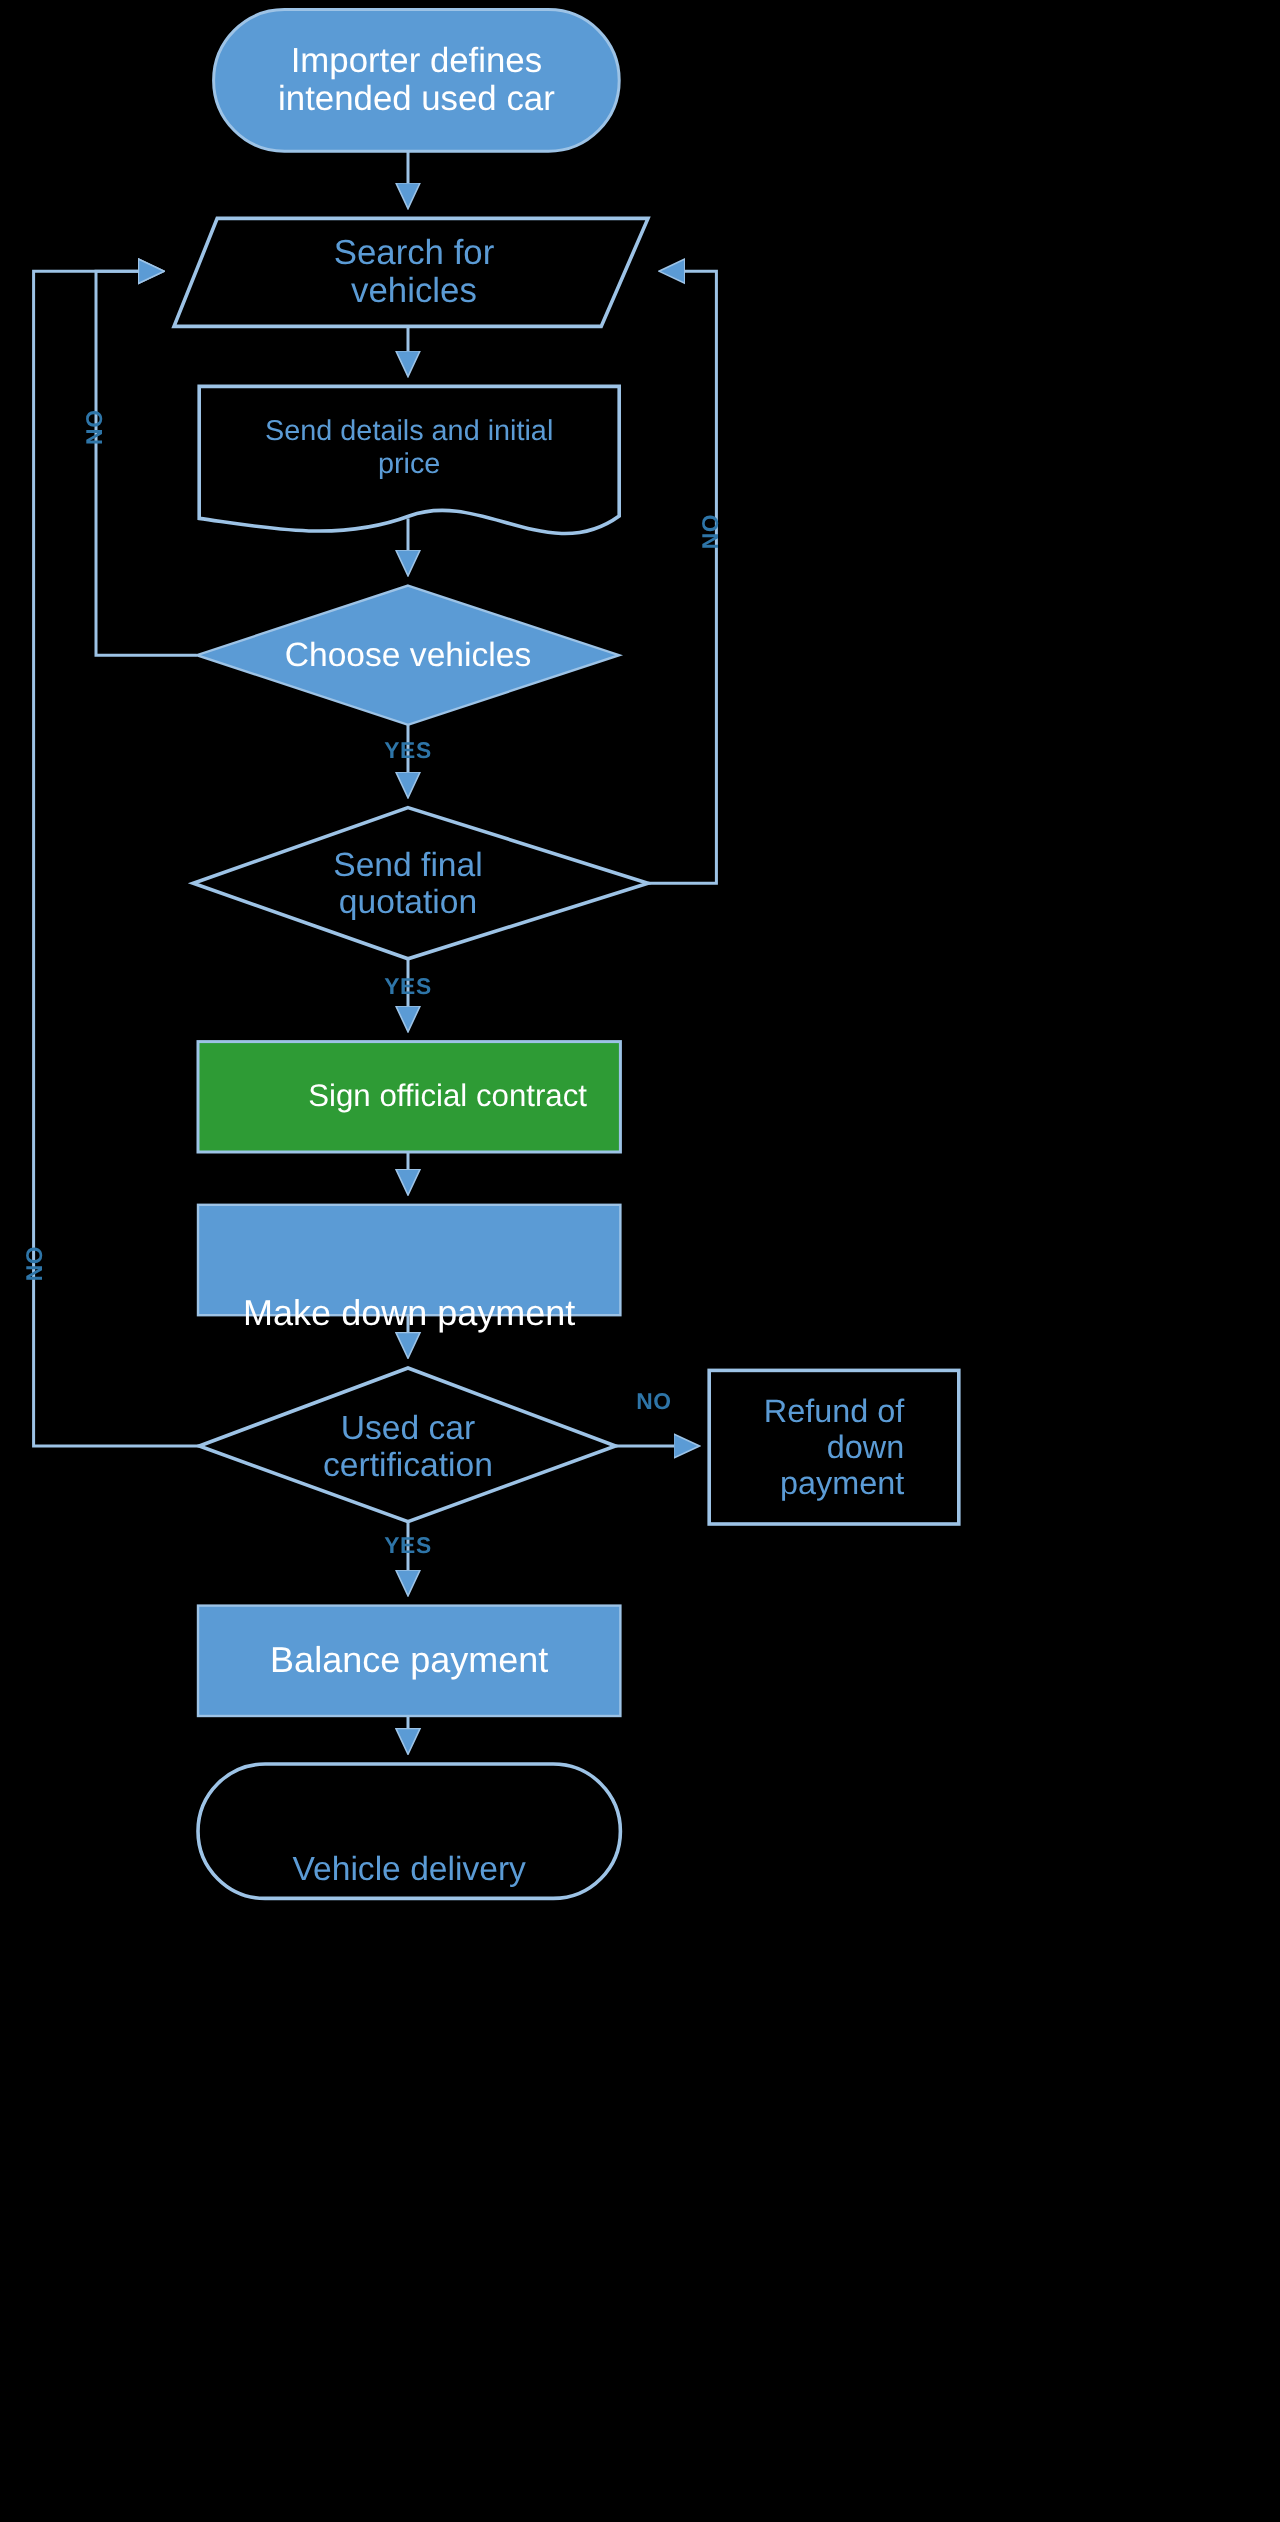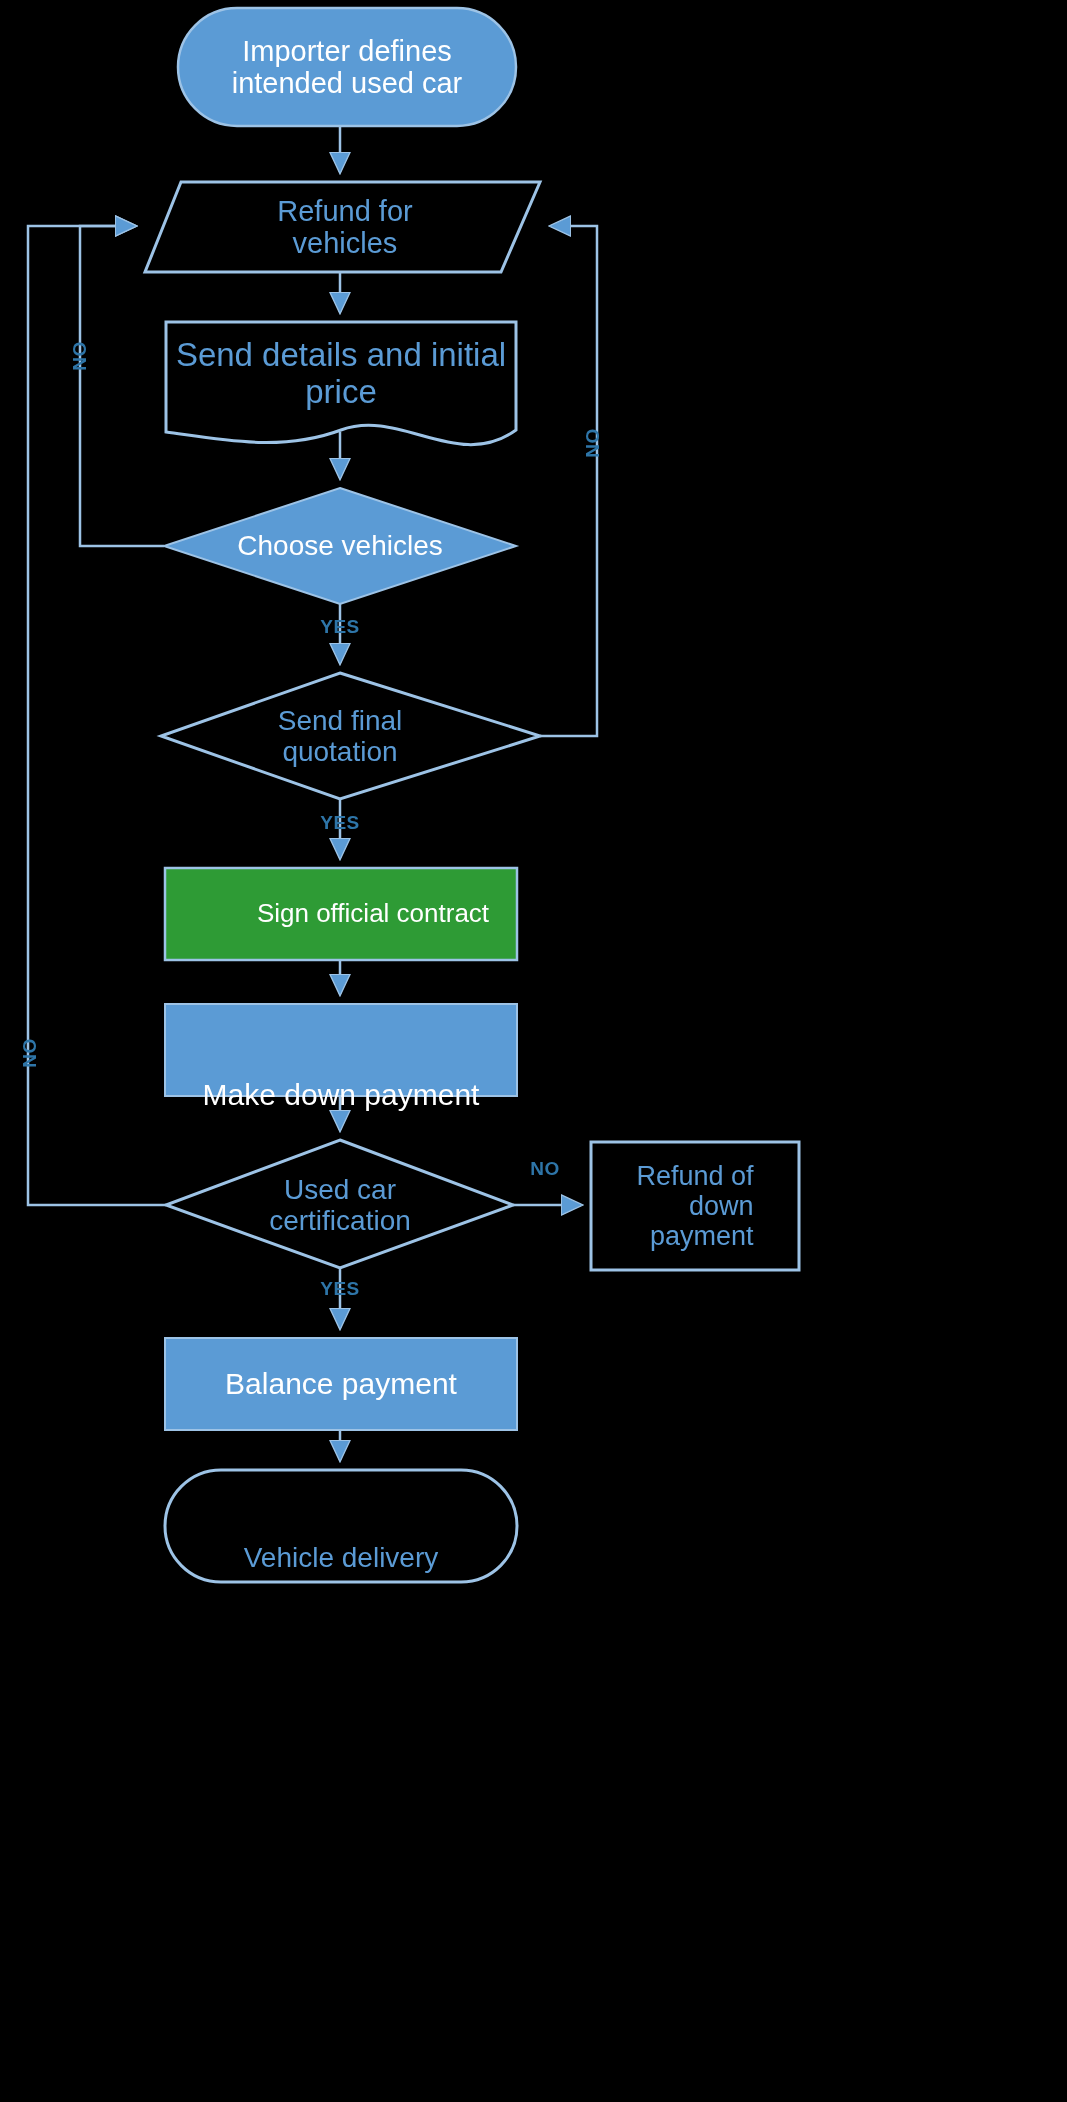--- a/index.html
+++ b/index.html
@@ -121,24 +121,24 @@
 
       <path d="M513,1205 L581,1205" marker-end="url(#arrowFill)"></path>
 
       <path d="M166,1205 L28,1205 L28,226 L135,226" marker-end="url(#arrowFill)"></path>
     </g>
   </svg>
 
   <div class="nodelabel lbl-white" style="left:178px;top:8px;width:338px;height:118px;font-size:29px;">Importer defines
 intended used car</div>
 
-  <div class="nodelabel lbl-blue" style="left:190px;top:182px;width:310px;height:90px;font-size:29px;">Refund for
+  <div class="nodelabel lbl-blue" style="left:190px;top:182px;width:310px;height:90px;font-size:29px;">Search for
 vehicles</div>
 
-  <div class="nodelabel lbl-blue" style="left:168px;top:326px;width:346px;height:96px;font-size:33px;">Send details and initial
+  <div class="nodelabel lbl-blue" style="left:168px;top:326px;width:346px;height:96px;font-size:24px;">Send details and initial
 price</div>
 
   <div class="nodelabel lbl-blue" style="left:205px;top:700px;width:270px;height:72px;font-size:28px;">Send final
 quotation</div>
 
   <div class="nodelabel lbl-white" style="left:190px;top:518px;width:300px;height:56px;font-size:28px;">Choose vehicles</div>
 
   <div class="nodelabel lbl-white" style="left:165px;top:868px;width:352px;height:92px;font-size:26px;padding-left:32px;">Sign official contract</div>
 
   <div class="nodelabel lbl-white" style="left:165px;top:1004px;width:352px;height:92px;font-size:30px;margin-top:45px;">Make down payment</div>

